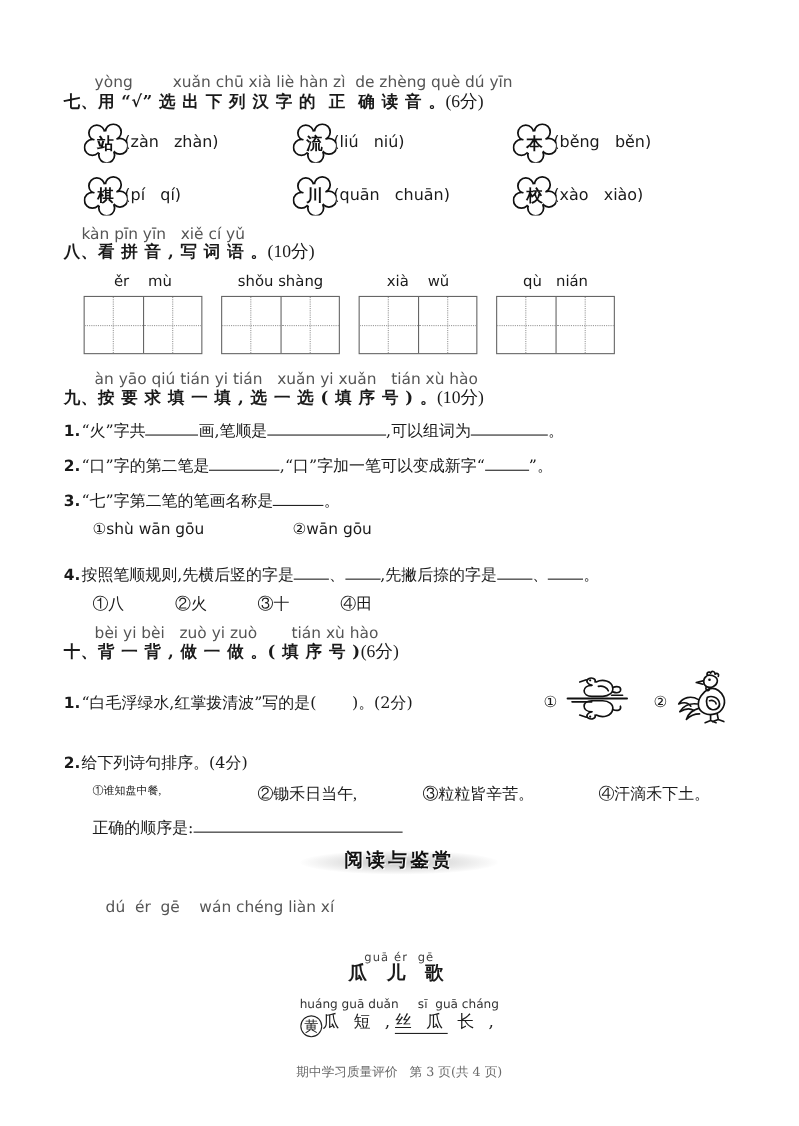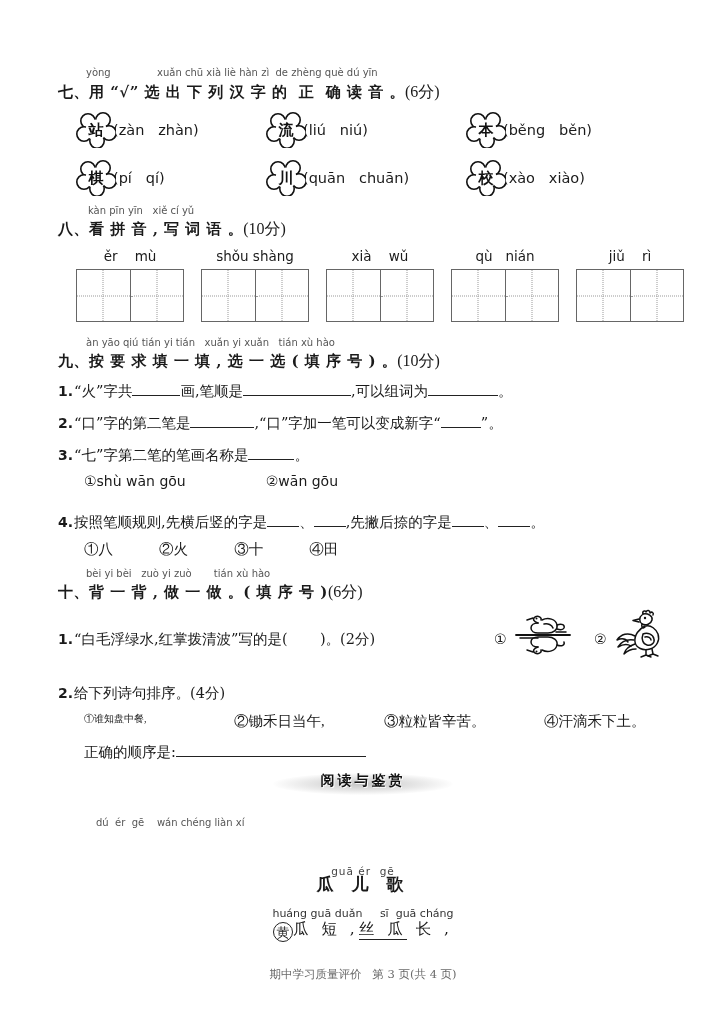--- a/index.html
+++ b/index.html
@@ -9,21 +9,21 @@
     background: #ffffff;
     font-family: "Liberation Serif", "DejaVu Serif", serif;
     color: #1a1a1a;
     position: relative;
     overflow: hidden;
   }
   .page { position: absolute; left: 0; top: 0; width: 726px; height: 1024px; }
 
   
   .sec { position: absolute; left: 58px; }
-  .sec-pinyin { position: absolute; font-family: "DejaVu Sans", sans-serif; font-size: 10px; color: #555; white-space: pre; }
+  .sec-pinyin { position: absolute; font-family: "DejaVu Sans", sans-serif; font-size: 14px; color: #555; white-space: pre; }
   .sec-title { font-size: 15px; font-weight: bold; white-space: pre; letter-spacing: .5px; font-family: "DejaVu Serif", serif; }
 
   
   .flower-item { position: absolute; display: flex; align-items: center; }
   .flower { position: relative; width: 40px; height: 36px; flex: 0 0 auto; }
   .flower svg { position: absolute; left: 0; top: 0; }
   .flower .ch {
     position: absolute; left: 0; top: 0; width: 40px; height: 36px;
     display: flex; align-items: center; justify-content: center;
     font-family: "DejaVu Serif", serif; font-size: 15px; font-weight: bold; color: #111;
@@ -53,21 +53,21 @@
   .opt-py { font-family: "DejaVu Sans", sans-serif; font-size: 14px; }
 
   
   .banner { position: absolute; width: 180px; height: 30px; display: flex; align-items: center; justify-content: center; }
   .banner .sh {
     position: absolute; left: 0; top: 7px; width: 180px; height: 22px; border-radius: 50%;
     background: radial-gradient(ellipse at center, rgba(110,110,110,.40) 0%, rgba(150,150,150,.22) 45%, rgba(255,255,255,0) 72%);
   }
   .banner .txt {
     position: relative; font-family: "DejaVu Serif", serif; font-weight: bold;
-    font-size: 14px; letter-spacing: 3px; color: #111;
+    font-size: 17px; letter-spacing: 3px; color: #111;
     text-shadow: 1px 1px 0 rgba(255,255,255,.9);
   }
 
   
   .poem-wrap { position: absolute; width: 726px; text-align: center; }
   .poem-title-py { font-family: "DejaVu Sans", sans-serif; font-size: 10.5px; color: #444; letter-spacing: 1px; white-space: pre; }
   .poem-title { font-family: "DejaVu Serif", serif; font-weight: bold; font-size: 17px; letter-spacing: 6px; white-space: pre; }
   .poem-line-py { font-family: "DejaVu Sans", sans-serif; font-size: 11px; color: #333; white-space: pre; }
   .poem-line { font-family: "DejaVu Serif", serif; font-size: 15.5px; letter-spacing: 4px; white-space: pre; }
   .circled {
@@ -193,21 +193,21 @@
             <circle cx="21" cy="29" r="7.2"></circle>
           <circle cx="8" cy="22" r="7.2"></circle>
         </g>
         <circle cx="20" cy="18" r="10.5" fill="#fff"></circle>
       </svg>
       <span class="ch">校</span>
     </span>
     <span class="flower-opts">(xào   xiào)</span>
   </div>
 
-  <div class="sec-pinyin" style="left:88px; top:205px;">kàn pīn yīn   xiě cí yǔ</div>
+  <div class="sec-pinyin" style="left:74px; top:205px;">kàn pīn yīn   xiě cí yǔ</div>
   <div class="sec" style="top:219px;">
     <span class="sec-title">八、看 拼 音 , 写 词 语 。</span><span class="score">(10分)</span>
   </div>
 
   <div class="gridblock" style="left:76px; top:248px;">
     <div class="lbl">ěr    mù</div>
     <div class="tzg">
         <div class="cell"></div>
         <div class="cell"></div>
       </div>
@@ -221,27 +221,20 @@
   </div>
   <div class="gridblock" style="left:451px; top:248px;">
     <div class="lbl">qù   nián</div>
     <div class="tzg">
         <div class="cell"></div>
         <div class="cell"></div>
       </div>
   </div>
   <div class="gridblock" style="left:326px; top:248px;">
     <div class="lbl">xià    wǔ</div>
-    <div class="tzg">
-        <div class="cell"></div>
-        <div class="cell"></div>
-      </div>
-  </div>
-  <div class="gridblock" style="left:576px; top:248px;">
-    <div class="lbl">jiǔ    rì</div>
     <div class="tzg">
         <div class="cell"></div>
         <div class="cell"></div>
       </div>
   </div>
 
   <div class="sec-pinyin" style="left:86px; top:337px;">àn yāo qiú tián yi tián   xuǎn yi xuǎn   tián xù hào</div>
   <div class="sec" style="top:351px;">
     <span class="sec-title">九、按 要 求 填 一 填 , 选 一 选 ( 填 序 号 ) 。</span><span class="score">(10分)</span>
   </div>

